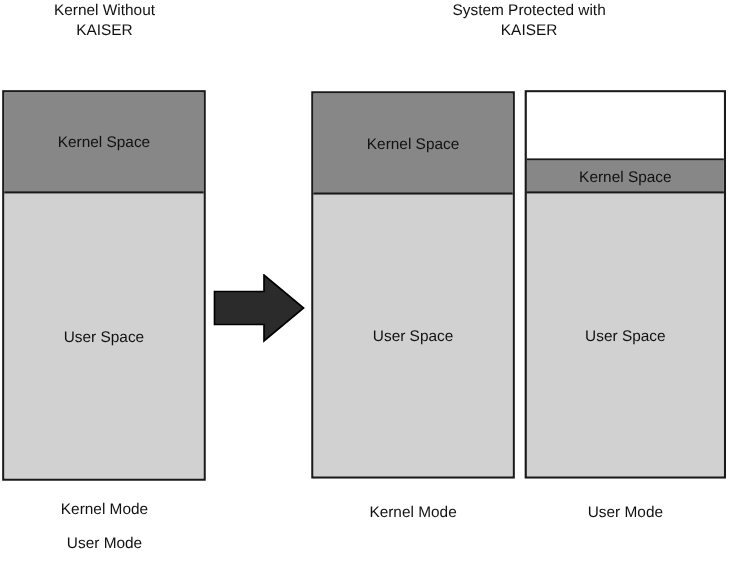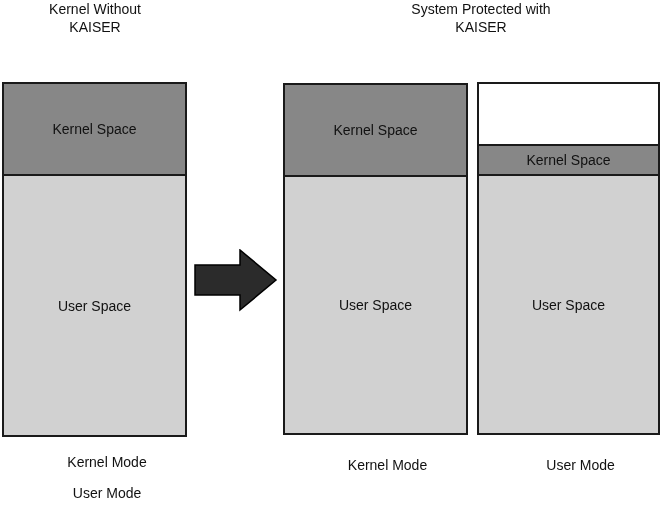--- a/index.html
+++ b/index.html
@@ -32,21 +32,20 @@
     color: #111111;
   }
   .seg-kernel { background: #878787; border-bottom: 2px solid #1a1a1a; flex: 0 0 auto; }
   .seg-white  { background: #ffffff; border-bottom: 2px solid #1a1a1a; flex: 0 0 auto; }
   .seg-user   { background: #d1d1d1; flex: 1 1 auto; }
   .mode-label {
     position: absolute;
     text-align: center;
     font-size: 14px;
     color: #111111;
-    margin-left: 12px;
   }
   .arrow-wrap { position: absolute; left: 193px; top: 249px; width: 85px; height: 63px; }
 </style>
 </head>
 <body>
 
 <div class="title" style="left:0; top:27; width:190px;">Kernel Without
 KAISER</div>
 
 <div class="col" style="left:2px; top:82px; width:185px; height:355px;">

